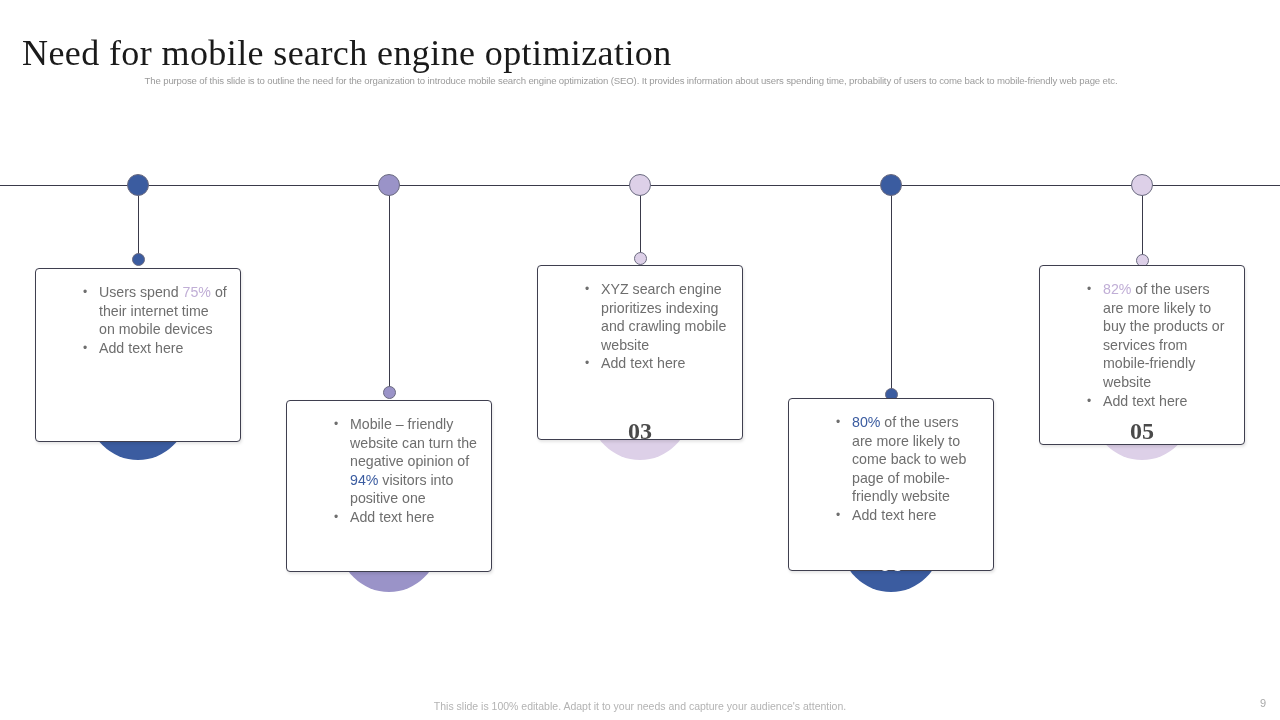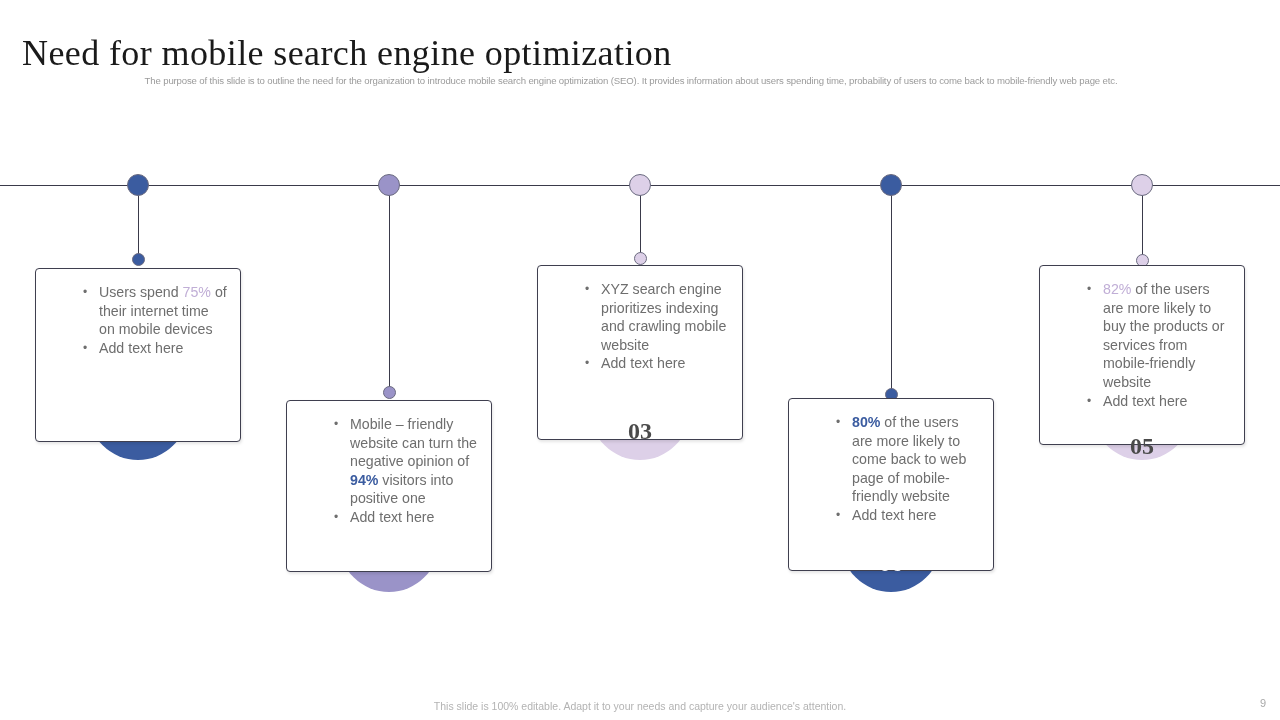--- a/index.html
+++ b/index.html
@@ -118,21 +118,21 @@
   ul.bullets li::before {
     content: "\2022";
     position: absolute;
     left: 6px;
     top: 0px;
     color: #6e6e6e;
     font-size: 12px;
     line-height: 18.6px;
   }
   .hl-lav { color: #c0aed6; font-weight: 400; }
-  .hl-blue { color: #3b5ca0; font-weight: 700; }
+  .hl-blue { color: #3b5ca0; font-weight: 400; }
 
   
   .semicircle {
     position: absolute;
     width: 100px;
     height: 100px;
     border-radius: 50%;
     left: -50px;
     z-index: 1;
   }
@@ -242,18 +242,18 @@
       <div class="card-dot" style="background: rgb(221, 208, 232); top: 253.5px;"></div>
       <div class="semicircle" style="background: rgb(221, 208, 232); top: 360px;"></div>
       <div class="card" style="width: 206px; height: 180px; left: -103px; top: 265px;">
         <div class="card-body">
           <ul class="bullets">
             <li><span class="hl-lav">82%</span><span> of the users are more likely to buy the products or services from mobile-friendly website</span></li>
             <li><span>Add text here</span></li>
           </ul>
         </div>
       </div>
-      <div class="semi-label" style="color: rgb(74, 74, 74); top: 433px;">05</div>
+      <div class="semi-label" style="color: rgb(74, 74, 74); top: 418px;">05</div>
     </div>
   </div>
 
 <div id="footer-note">This slide is 100% editable. Adapt it to your needs and capture your audience's attention.</div>
 <div id="page-number">9</div>
 
 </body></html>

